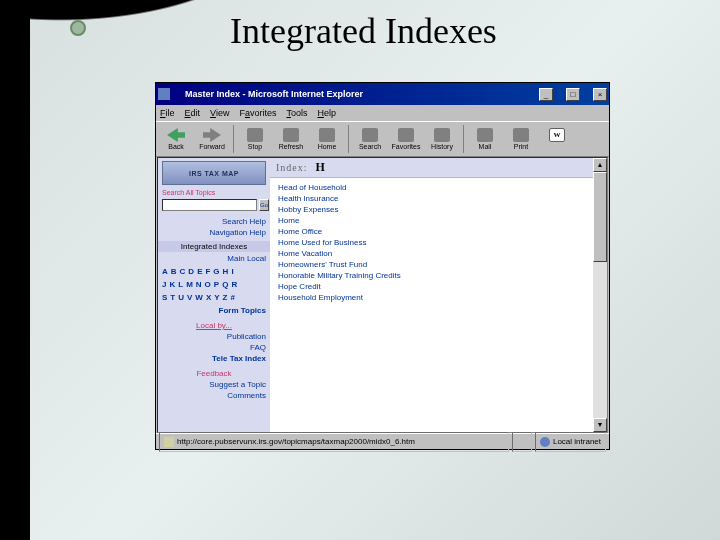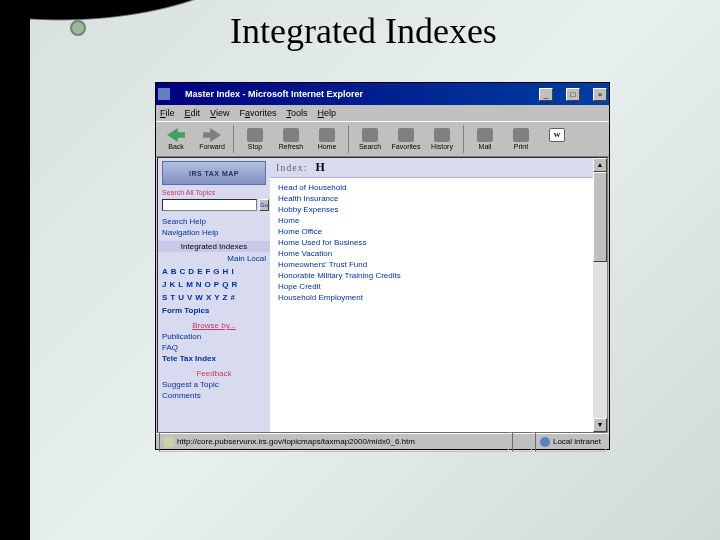--- a/index.html
+++ b/index.html
@@ -46,21 +46,21 @@
 .tool-btn.back .ico { background: #40a060; clip-path: polygon(0 50%, 60% 0, 60% 30%, 100% 30%, 100% 70%, 60% 70%, 60% 100%); width:18px; }
 .tool-btn.fwd .ico { background: #808080; clip-path: polygon(100% 50%, 40% 0, 40% 30%, 0 30%, 0 70%, 40% 70%, 40% 100%); width:18px; }
 
 .content-area { flex: 1; background: #fff; display: flex; overflow: hidden; border: 1px inset #808080; margin: 0 1px; }
 .sidebar { width: 112px; background: #d8daf0; padding: 3px 4px; font-size: 8px; color: #003399; }
 .taxmap-banner { height: 24px; background: linear-gradient(#b0c0e0,#8090c0); border: 1px solid #607090; display: flex; align-items: center; justify-content: center; font-size: 7px; font-weight: bold; color: #203060; letter-spacing: 0.5px; margin-bottom: 4px; }
 .search-label { color: #cc3366; font-size: 7px; margin-bottom: 3px; }
 .search-row { display:flex; gap:2px; margin-bottom:6px; }
 .search-input { flex:1; height:12px; border: 1px inset #808080; background:#fff; font-size:7px; padding: 0 1px; }
 .go-btn { width:16px; height:12px; background:#c0c0c0; border:1px solid #fff; border-right-color:#404040; border-bottom-color:#404040; font-size:6px; text-align:center; line-height:10px; }
-.side-link { color:#003399; margin: 2px 0; }
+.side-link { text-align: right; color:#003399; margin: 2px 0; }
 .side-head { background:#c6c9e8; padding:1px 2px; text-align:center; color:#000; margin: 4px -4px 2px; font-size:8px; }
 .alpha { display:flex; flex-wrap:wrap; gap:3px; padding: 2px 0; justify-content:flex-start; }
 .alpha span { color:#003399; font-size:8px; font-weight: bold; }
 .browse-head { color:#cc3366; text-align:center; margin-top:6px; text-decoration: underline; }
 
 .main-pane { flex:1; background:#fff; padding:0; font-size:9px; }
 .index-header { height: 20px; background: #d8daf0; display:flex; align-items:center; padding: 0 6px; gap: 8px; border-bottom: 1px solid #b0b4d0; font-family: Liberation Serif, serif; }
 .index-label { color:#666; font-size: 10px; letter-spacing: 1px; }
 .index-letter { font-weight: bold; font-size: 12px; color:#000; }
 .index-list { padding: 4px 8px; }
@@ -192,21 +192,21 @@
           <span>T</span>
           <span>U</span>
           <span>V</span>
           <span>W</span>
           <span>X</span>
           <span>Y</span>
           <span>Z</span>
           <span>#</span>
         </div>
       <div class="side-link" style="font-weight:bold;">Form Topics</div>
-      <div class="browse-head">Browse by...</div>
+      <div class="browse-head">Local by...</div>
       <div class="side-link">Publication</div>
       <div class="side-link">FAQ</div>
       <div class="side-link" style="font-weight:bold;">Tele Tax Index</div>
       <div class="browse-head" style="text-decoration:none;">Feedback</div>
       <div class="side-link">Suggest a Topic</div>
       <div class="side-link">Comments</div>
     </div>
 
     <div class="main-pane">
       <div class="index-header">

